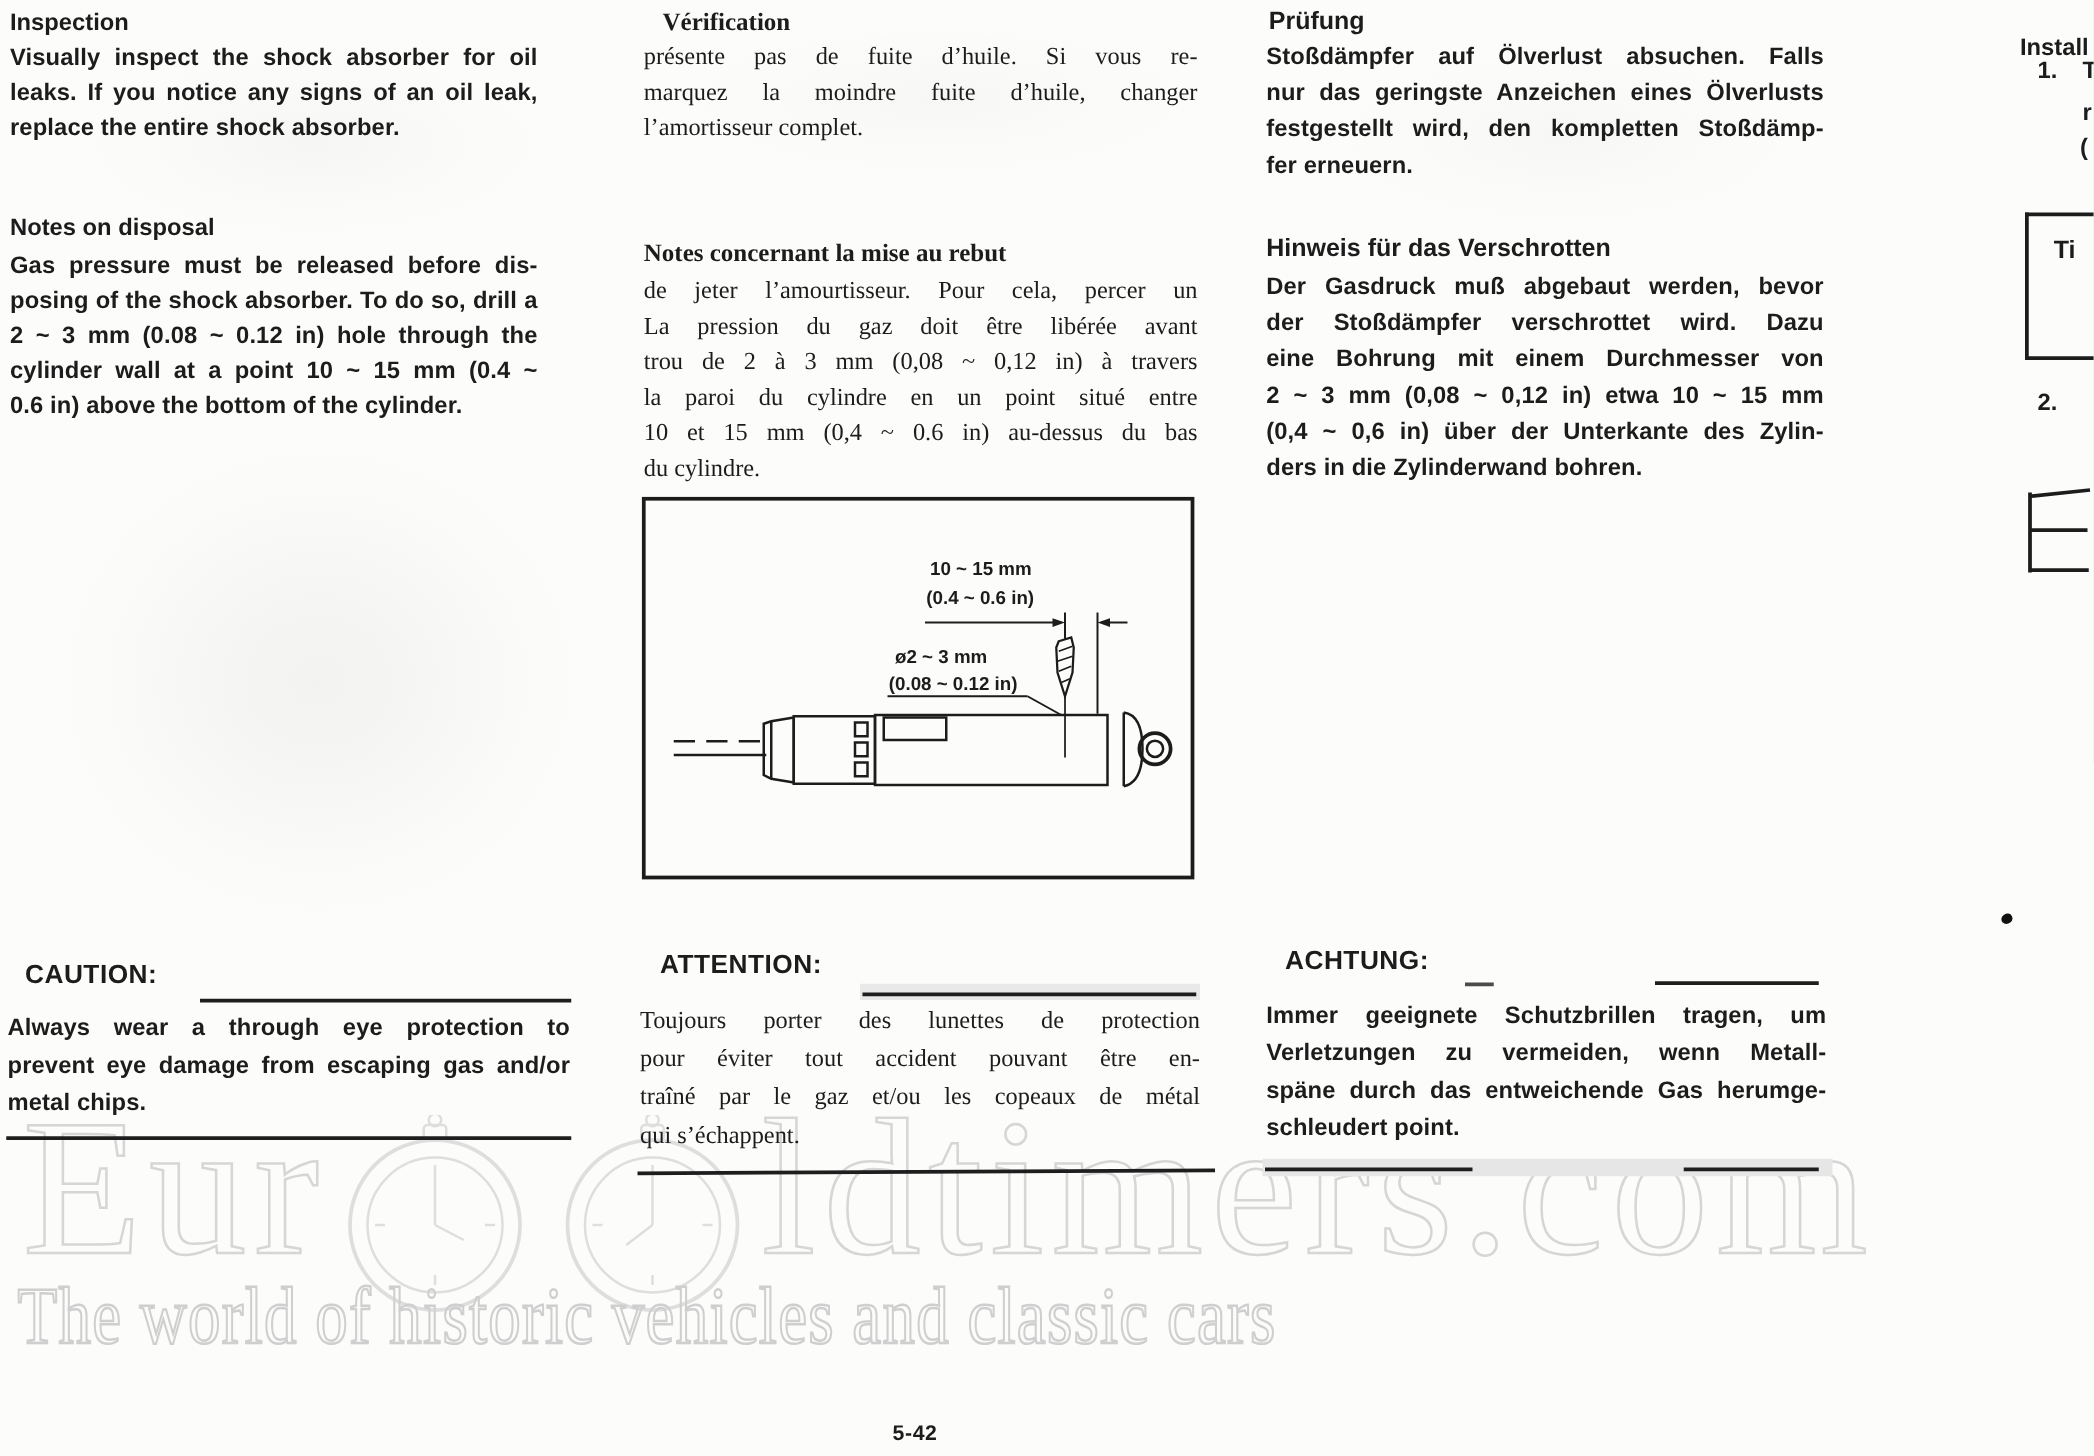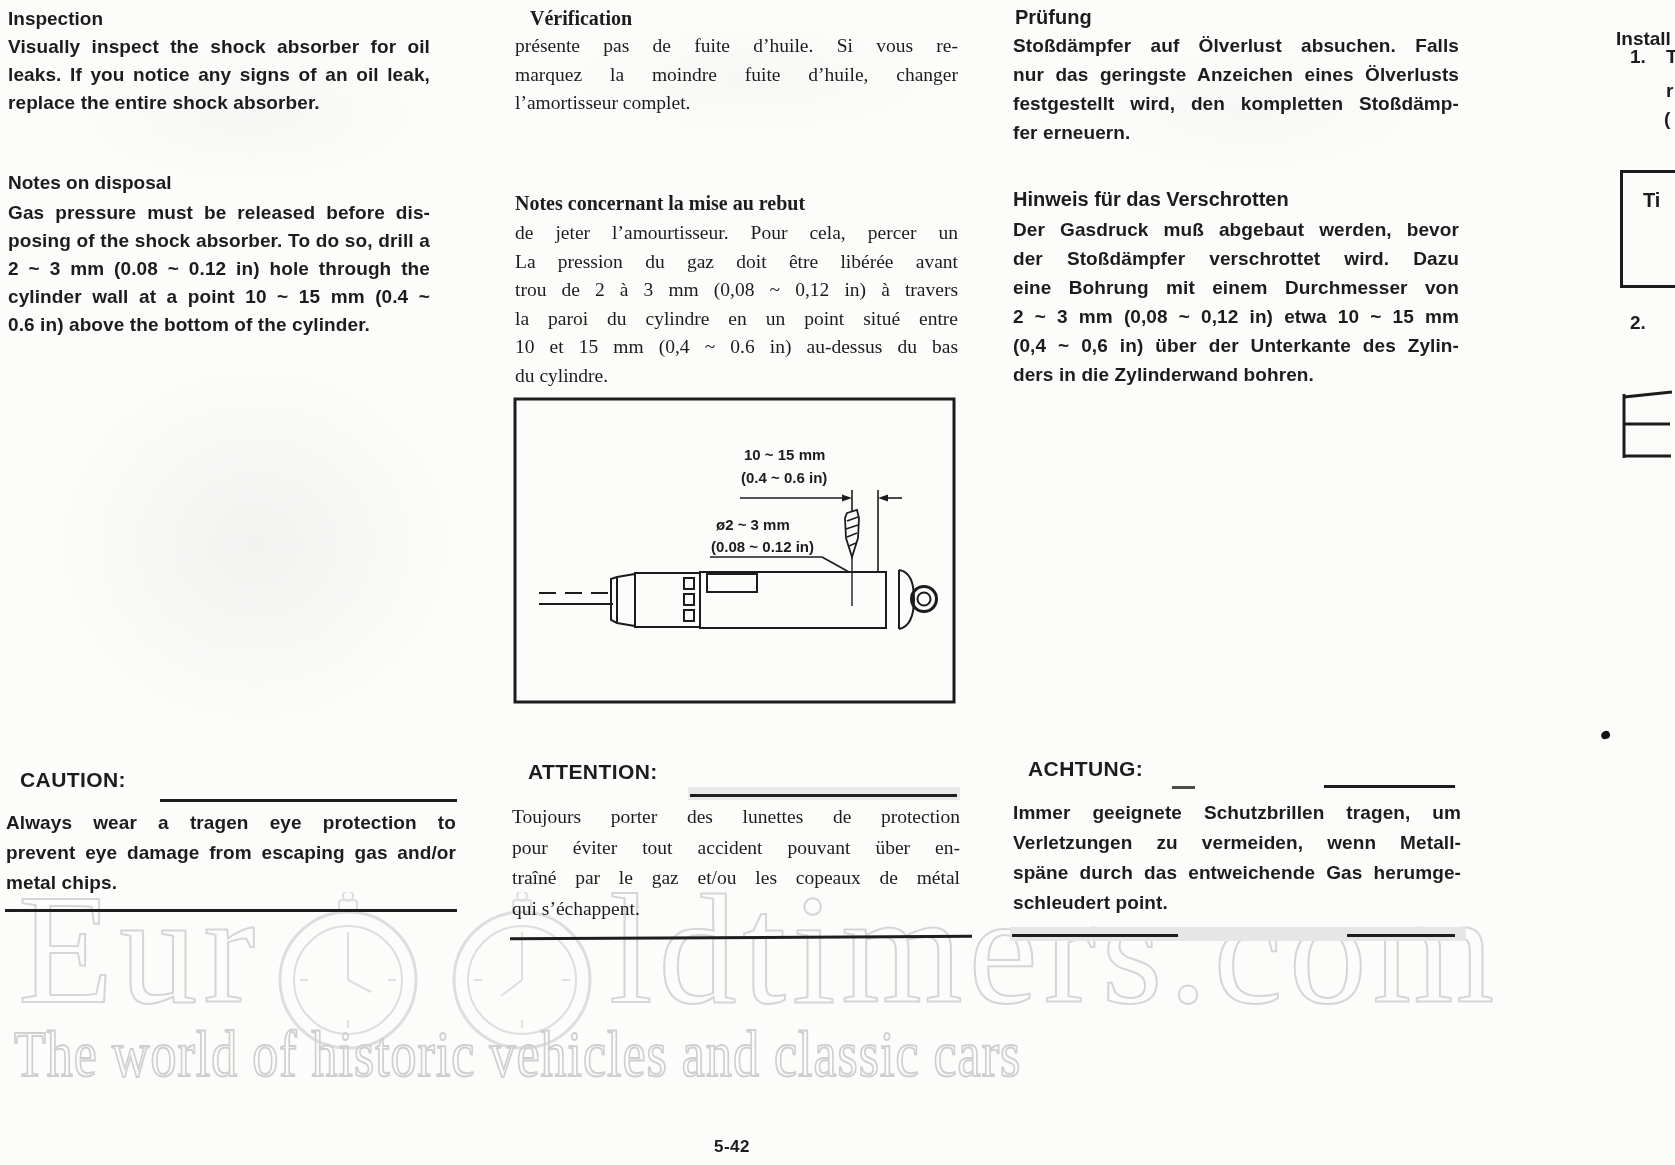--- a/index.html
+++ b/index.html
@@ -117,21 +117,21 @@
     <div class="jline">Gas pressure must be released before dis-</div>
     <div class="jline">posing of the shock absorber. To do so, drill a</div>
     <div class="jline">2 ~ 3 mm (0.08 ~ 0.12 in) hole through the</div>
     <div class="jline">cylinder wall at a point 10 ~ 15 mm (0.4 ~</div>
     <div class="jline last">0.6 in) above the bottom of the cylinder.</div>
   </div>
 
   <div class="hd hd-en hd-caut" style="left:20px; top:768px;">CAUTION:</div>
   <div class="rule" style="left:160px; top:799px; width:297px; height:3px;"></div>
   <div class="para p-en" style="left:6px; top:808px; width:450px; line-height:30px;">
-    <div class="jline">Always wear a tragen eye protection to</div>
+    <div class="jline">Always wear a through eye protection to</div>
     <div class="jline">prevent eye damage from escaping gas and/or</div>
     <div class="jline last">metal chips.</div>
   </div>
   <div class="rule" style="left:5px; top:909px; width:452px; height:3px;"></div>
 
   <div class="hd hd-fr" style="left:530px; top:7px;">Vérification</div>
   <div class="para p-fr" style="left:515px; top:32px;">
     <div class="jline">présente pas de fuite d’huile. Si vous re-</div>
     <div class="jline">marquez la moindre fuite d’huile, changer</div>
     <div class="jline last">l’amortisseur complet.</div>
@@ -145,21 +145,21 @@
     <div class="jline">la paroi du cylindre en un point situé entre</div>
     <div class="jline">10 et 15 mm (0,4 ~ 0.6 in) au-dessus du bas</div>
     <div class="jline last">du cylindre.</div>
   </div>
 
   <div class="hd hd-fr hd-caut" style="left:528px; top:760px; font-family:'Liberation Sans',sans-serif;">ATTENTION:</div>
   <div class="grayband" style="left:688px; top:787px; width:272px; height:13px;"></div>
   <div class="rule" style="left:690px; top:794px; width:267px; height:3px;"></div>
   <div class="para p-fr" style="left:512px; top:802px; width:448px; line-height:30.5px;">
     <div class="jline">Toujours porter des lunettes de protection</div>
-    <div class="jline">pour éviter tout accident pouvant über en-</div>
+    <div class="jline">pour éviter tout accident pouvant être en-</div>
     <div class="jline">traîné par le gaz et/ou les copeaux de métal</div>
     <div class="jline last">qui s’échappent.</div>
   </div>
   <div class="rule" style="left:510px; top:936px; width:462px; height:2.5px; transform:rotate(-0.3deg);"></div>
 
   <div class="hd hd-de" style="left:1015px; top:6px;">Prüfung</div>
   <div class="para p-de" style="left:1013px; top:31px;">
     <div class="jline">Stoßdämpfer auf Ölverlust absuchen. Falls</div>
     <div class="jline">nur das geringste Anzeichen eines Ölverlusts</div>
     <div class="jline">festgestellt wird, den kompletten Stoßdämp-</div>

